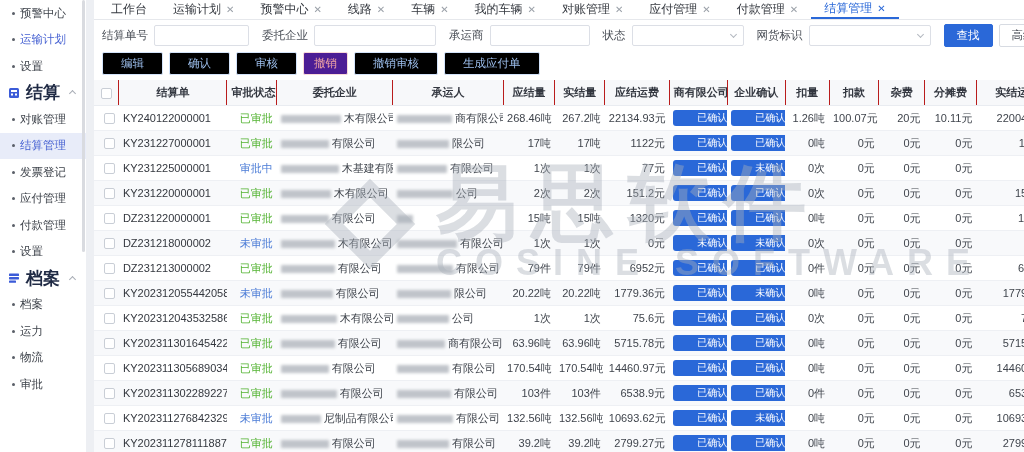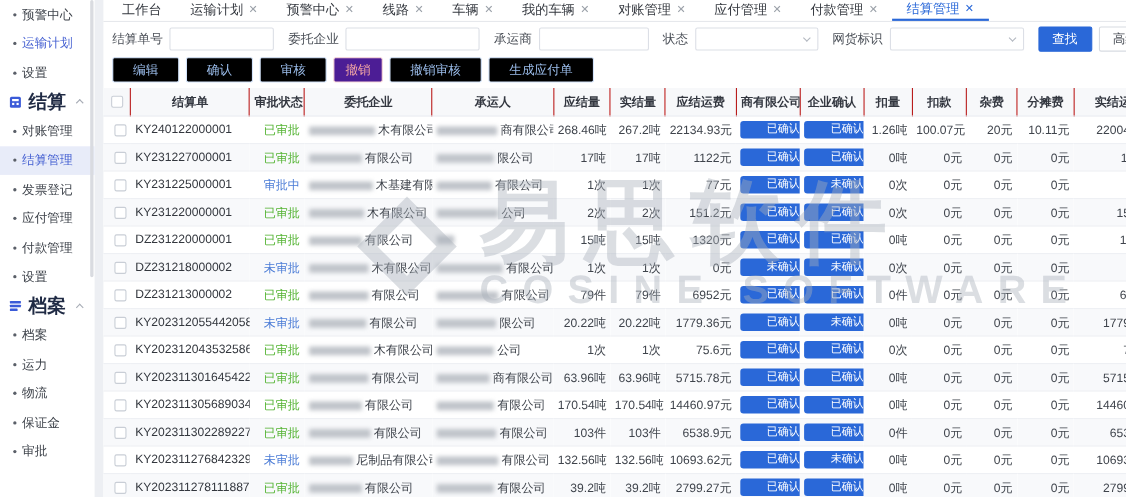--- a/index.html
+++ b/index.html
@@ -139,24 +139,20 @@
           <span class="dot"></span>
           <span class="sb-label">档案</span>
         </div>
         <div class="sb-item">
           <span class="dot"></span>
           <span class="sb-label">运力</span>
         </div>
         <div class="sb-item">
           <span class="dot"></span>
           <span class="sb-label">物流</span>
-        </div>
-        <div class="sb-item">
-          <span class="dot"></span>
-          <span class="sb-label">保证金</span>
         </div>
         <div class="sb-item">
           <span class="dot"></span>
           <span class="sb-label">审批</span>
         </div>
       </nav>
     <div class="sb-scrollbar"></div>
   </aside>
 
   <div class="main">

